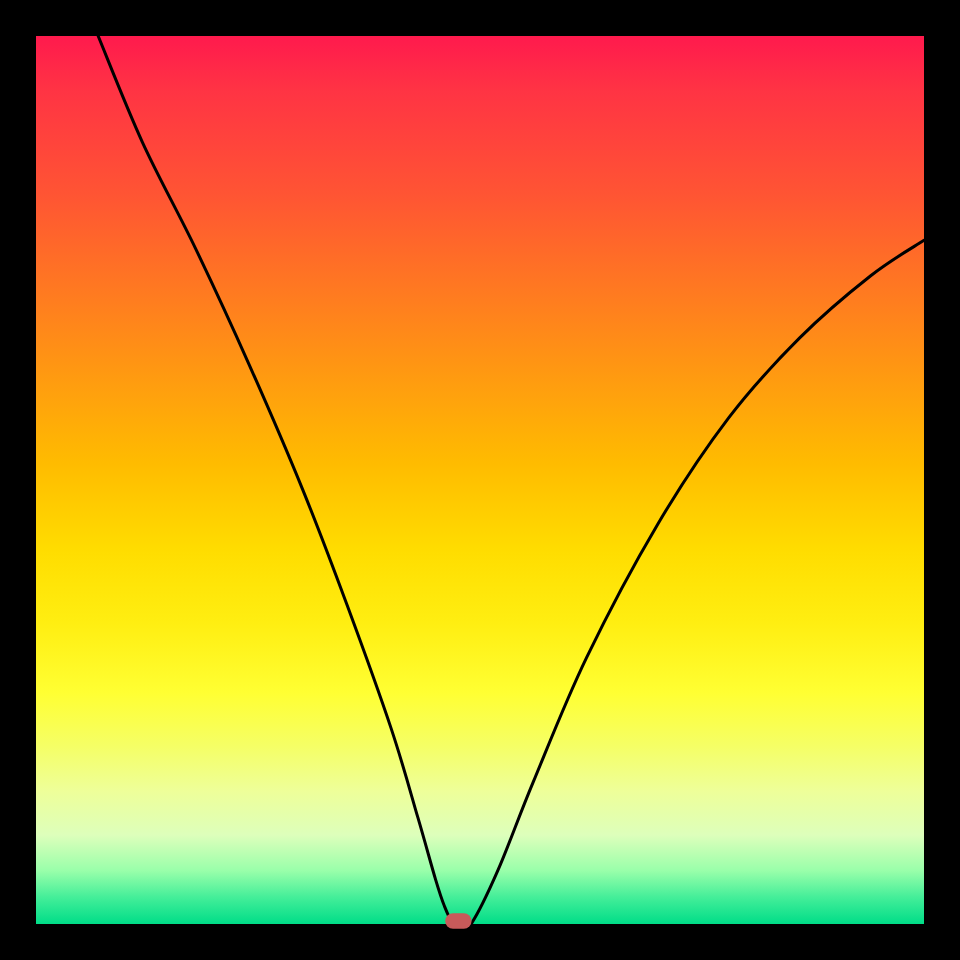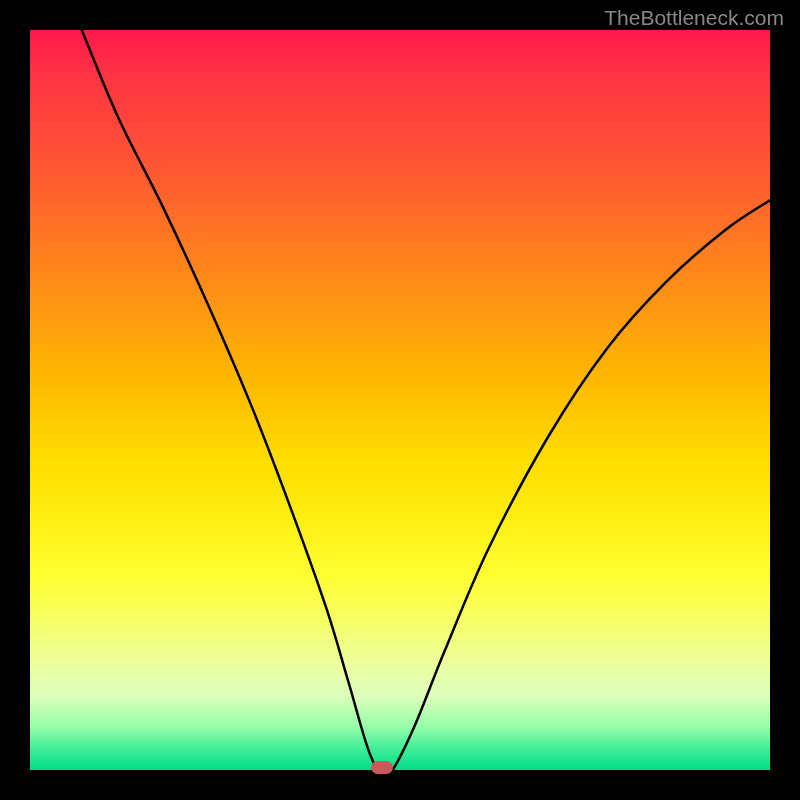--- a/index.html
+++ b/index.html
@@ -62,20 +62,19 @@
     width: 22px;
     height: 13px;
     background: #c85a5a;
     border-radius: 7px;
   }
 </style>
 </head>
 <body>
 
 <div class="chart-container">
-  <div class="watermark">TheBottleneck.com</div>
   <div class="plot-area">
     <svg class="curve" viewBox="0 0 740 740" preserveAspectRatio="none">
       <path id="curve-path" fill="none" stroke="#000000" stroke-width="2.5" stroke-linejoin="round" stroke-linecap="round" d="M 51.80 0.00 C 57.97 14.80, 75.23 59.20, 88.80 88.80 C 102.37 118.40, 118.40 146.77, 133.20 177.60 C 148.00 208.43, 162.80 240.50, 177.60 273.80 C 192.40 307.10, 208.43 344.10, 222.00 377.40 C 235.57 410.70, 246.67 440.30, 259.00 473.60 C 271.33 506.90, 286.13 547.60, 296.00 577.20 C 305.87 606.80, 312.03 630.23, 318.20 651.20 C 324.37 672.17, 329.30 690.67, 333.00 703.00 C 336.70 715.33, 337.93 719.03, 340.40 725.20 C 342.87 731.37, 345.33 737.53, 347.80 740.00 C 350.27 742.47, 352.73 740.00, 355.20 740.00 C 357.67 740.00, 357.67 747.40, 362.60 740.00 C 367.53 732.60, 376.17 715.33, 384.80 695.60 C 393.43 675.87, 402.07 651.20, 414.40 621.60 C 426.73 592.00, 441.53 553.77, 458.80 518.00 C 476.07 482.23, 498.27 440.30, 518.00 407.00 C 537.73 373.70, 557.47 344.10, 577.20 318.20 C 596.93 292.30, 616.67 271.33, 636.40 251.60 C 656.13 231.87, 678.33 213.37, 695.60 199.80 C 712.87 186.23, 732.60 175.13, 740.00 170.20"></path>
     </svg>
     <div class="marker" id="marker" style="left: 340.5px; top: 731px;"></div>
   </div>
 </div>
 
 </body></html>

